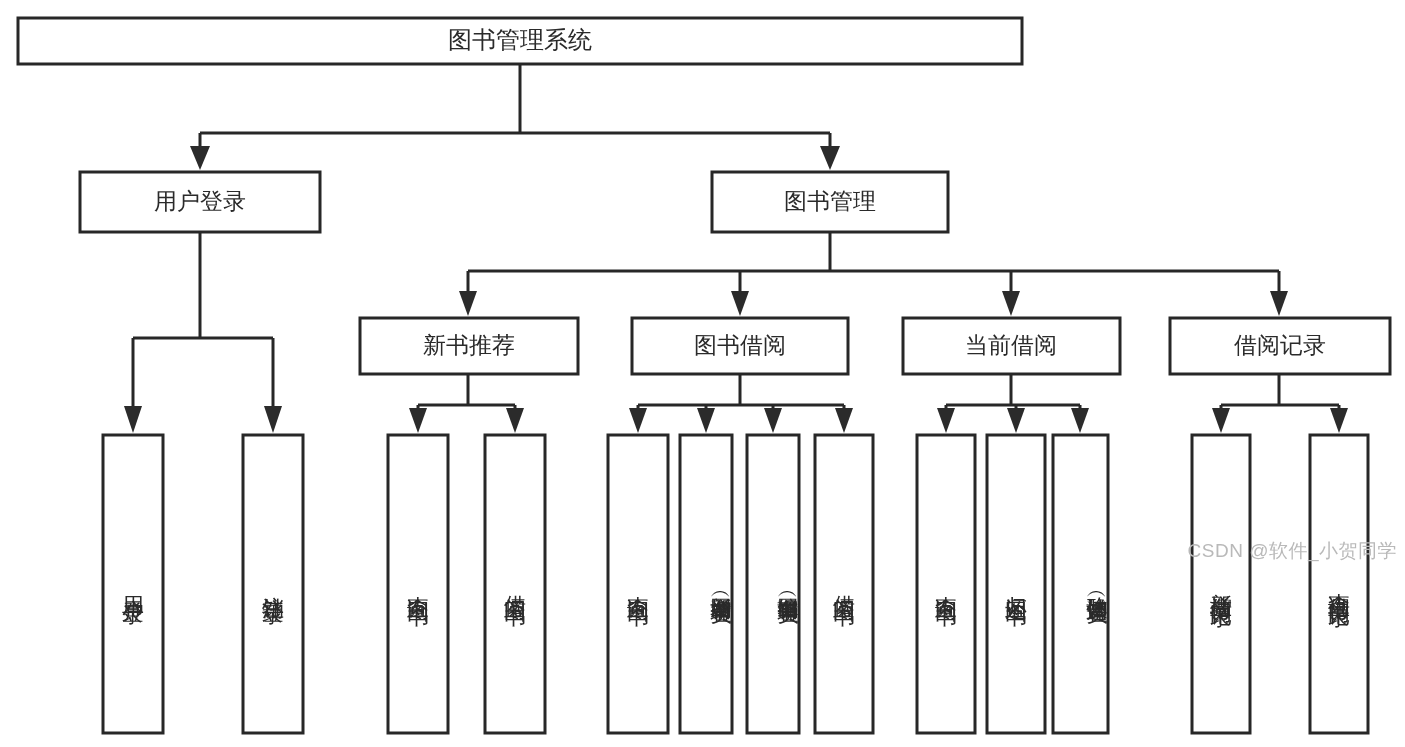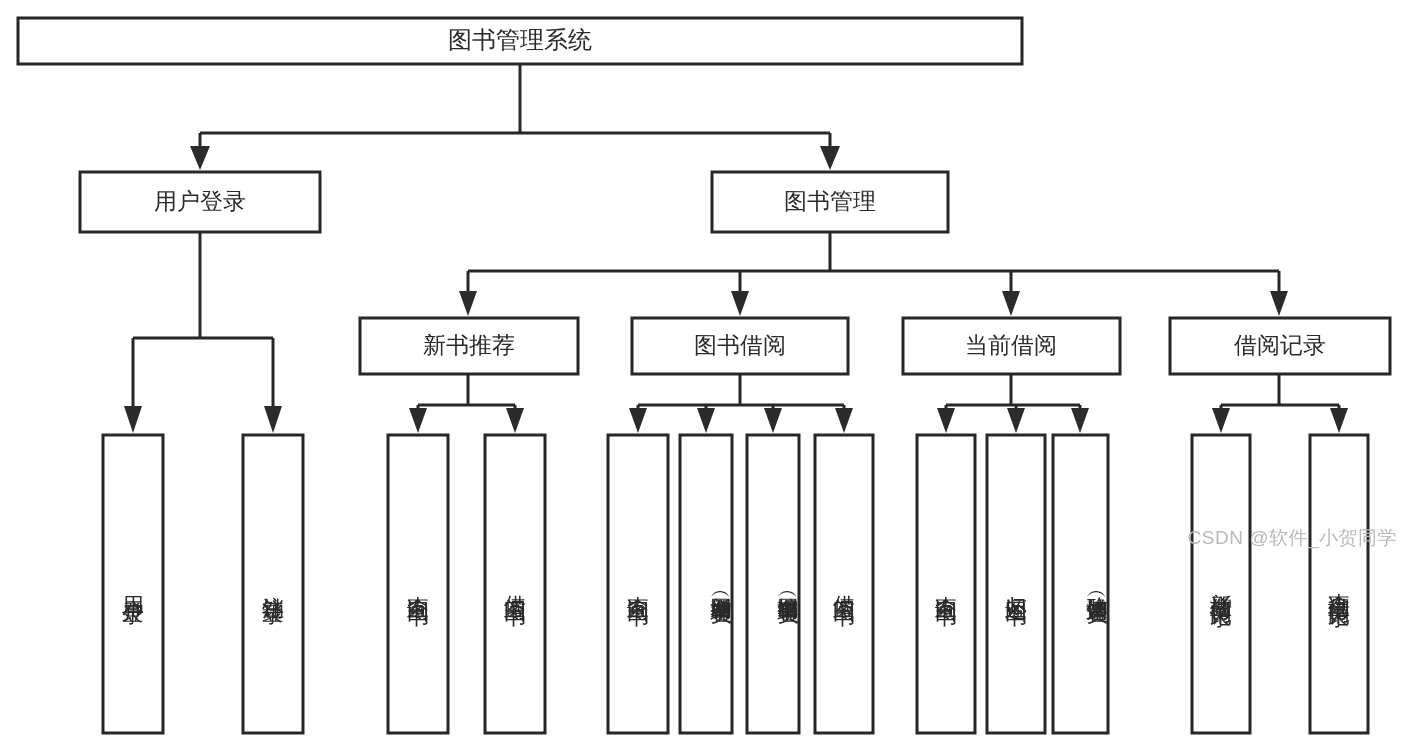--- a/index.html
+++ b/index.html
@@ -67,21 +67,21 @@
     color: #2a2a2a;
     letter-spacing: 3px;
     line-height: 1;
     text-align: center;
     white-space: nowrap;
     pointer-events: none;
   }
   .watermark {
     position: absolute;
     right: 8px;
-    bottom: 16px;
+    bottom: 3px;
     font-family: "Liberation Sans", "DejaVu Sans", sans-serif;
     font-size: 19px;
     color: #b9b9b9;
     white-space: nowrap;
     letter-spacing: 0.5px;
   }
 </style>
 </head>
 <body>
 

